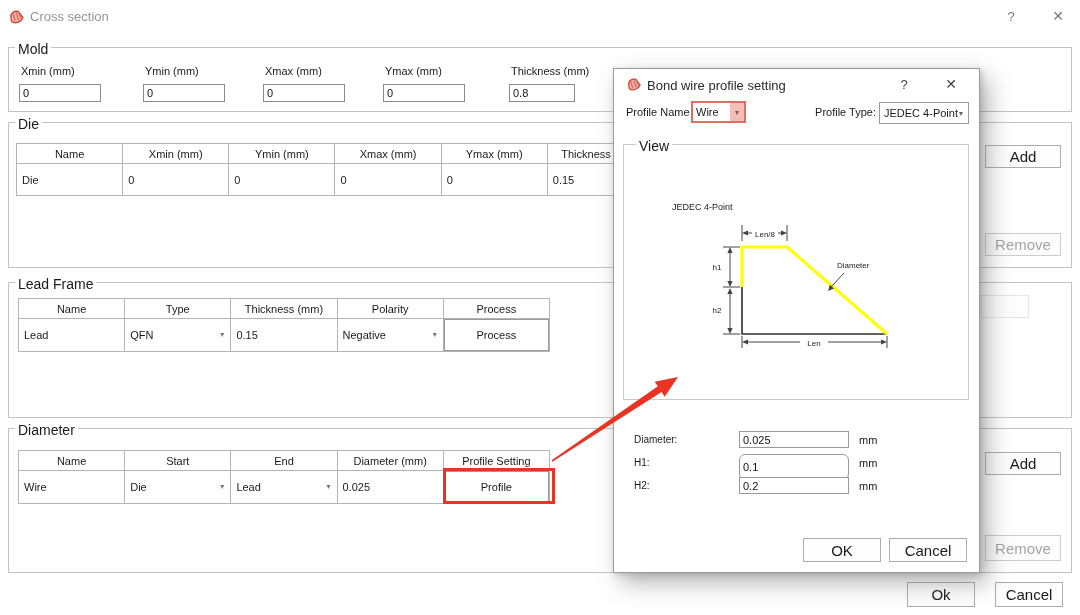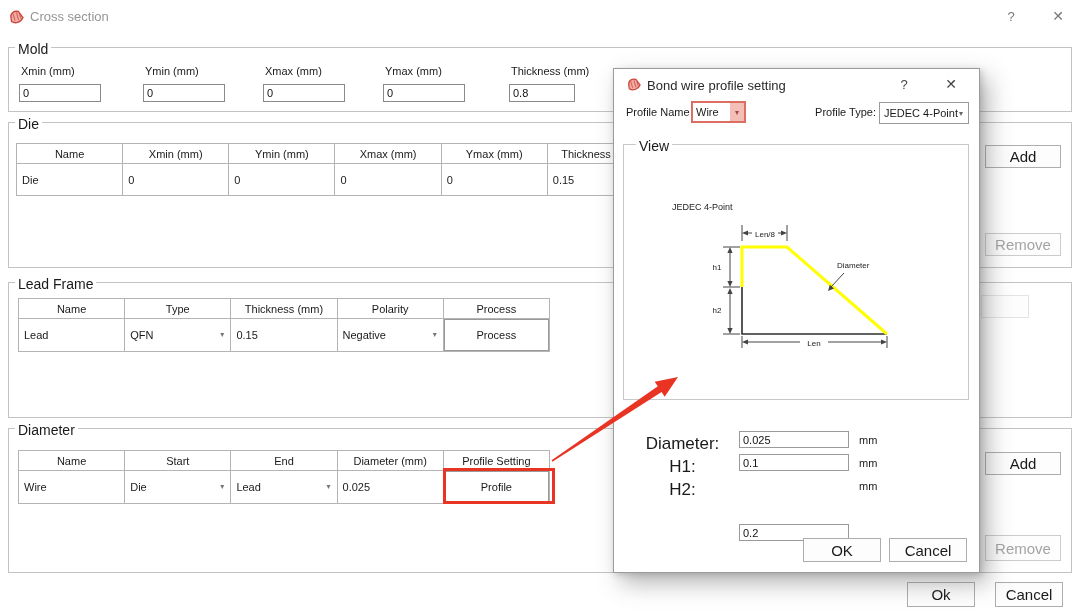--- a/index.html
+++ b/index.html
@@ -60,21 +60,21 @@
   .combo {
     position:absolute; border:1px solid #9a9a9a; background:#fff; display:flex;
     align-items:center; font-size:11px; padding-left:4px;
   }
   .combo .arr { margin-left:auto; padding-right:5px; font-size:8px; color:#666; }
   .combo.hl { border:2px solid #dd6e62; padding-left:3px; }
   .combo.hl .arr {
     background:#f3beb8; color:#a34a41; align-self:stretch; display:flex;
     align-items:center; padding:0 5px; margin-left:auto;
   }
-  .fld-label { position:absolute; text-align:center; font-size:17px; color:#1a1a1a; }
+  .fld-label { position:absolute; text-align:left; font-size:10px; color:#1a1a1a; }
   .unit { position:absolute; font-size:11px; color:#1a1a1a; }
 
   
   .hl-rect { position:absolute; left:443px; top:468px; width:112px; height:36px;
              border:3px solid #e93423; z-index:20; pointer-events:none; }
   .anno-arrow { position:absolute; left:540px; top:370px; z-index:21; pointer-events:none; }
 </style>
 </head>
 <body>
 
@@ -264,25 +264,25 @@
         <rect x="176" y="191.5" width="28" height="11" fill="#fff"></rect>
         <text x="190" y="200.5" font-size="8" fill="#222" text-anchor="middle">Len</text>
       </svg>
     </div>
 
     <div class="fld-label" style="left:20px;top:365px;width:97px">Diameter:</div>
     <input class="tinput" style="left: 125px; top: 362px; width: 110px; height: 17px; border-color: rgb(154, 154, 154);" value="0.025">
     <div class="unit" style="left:245px;top:365px">mm</div>
 
     <div class="fld-label" style="left:20px;top:388px;width:97px">H1:</div>
-    <input class="tinput" style="left: 125px; top: 385px; width: 110px; height: 17px; border-color: rgb(154, 154, 154);" value="0.1">
+    <input class="tinput" style="left: 125px; top: 385px; width: 110px; height: 26px; border-color: rgb(154, 154, 154); border-radius: 6px;" value="0.1">
     <div class="unit" style="left:245px;top:388px">mm</div>
 
     <div class="fld-label" style="left:20px;top:411px;width:97px">H2:</div>
-    <input class="tinput" style="left: 125px; top: 408px; width: 110px; height: 17px; border-color: rgb(154, 154, 154); margin-top: 47px;" value="0.2">
+    <input class="tinput" style="left: 125px; top: 408px; width: 110px; height: 17px; border-color: rgb(154, 154, 154);" value="0.2">
     <div class="unit" style="left:245px;top:411px">mm</div>
 
     <div class="btn" style="left:189px;top:469px;width:78px;height:24px">OK</div>
     <div class="btn" style="left:275px;top:469px;width:78px;height:24px">Cancel</div>
   </div>
 
   <div class="hl-rect"></div>
   <svg class="anno-arrow" width="150" height="100" viewBox="0 0 150 100">
     <polygon points="11.6,90.3 117.8,16.3 114.7,11.7 138,7 124.7,26.7 121.6,22.1 12.4,91.7" fill="#e93423"></polygon>
   </svg>

